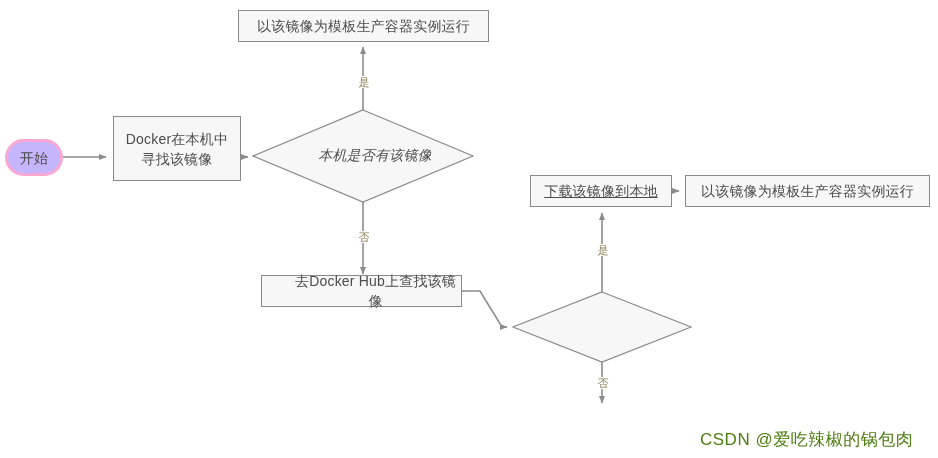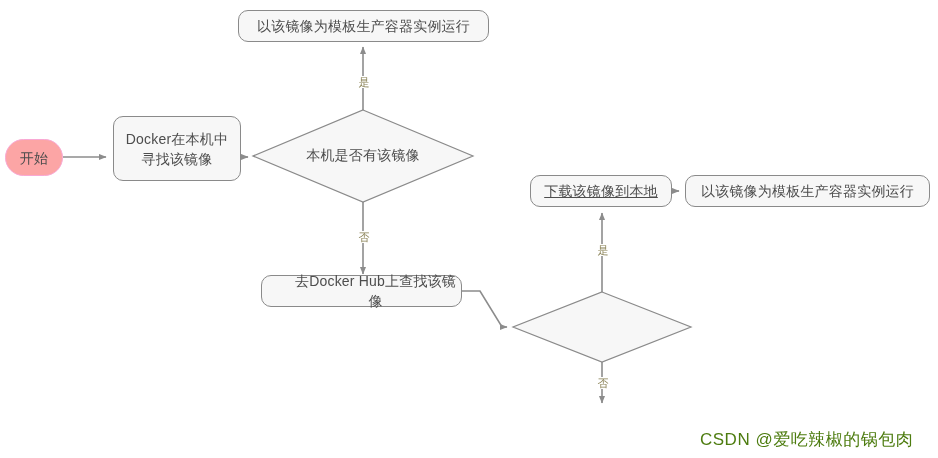--- a/index.html
+++ b/index.html
@@ -31,46 +31,46 @@
     box-sizing: border-box;
     display: flex;
     align-items: center;
     justify-content: center;
     text-align: center;
     color: #4d4d4d;
     font-size: 14px;
     line-height: 20px;
     letter-spacing: 0.2px;
     white-space: pre-line;
-    border-radius: 10px;
   }
   .box {
     background: #f7f7f7;
     border: 1px solid #8a8a8a;
   }
   .stadium {
-    background: #fca5a5;
-    border: 1px solid #f9a8d4;
+    background: #c4b5fd;
+    border: 3px solid #f9a8d4;
     border-radius: 999px;
   }
   .diamond-wrap {
     position: absolute;
   }
   .diamond-label {
     position: absolute;
-    left: 0;
+    left: 12px;
     top: 0;
     width: 100%;
     height: 100%;
     display: flex;
     align-items: center;
     justify-content: center;
     color: #4d4d4d;
     font-size: 14px;
     letter-spacing: 0.2px;
+    font-style: italic;
   }
   .edge-label {
     position: absolute;
     color: #8a8256;
     font-size: 11px;
     line-height: 12px;
     background: #ffffff;
     padding: 0 1px;
     text-align: center;
   }

